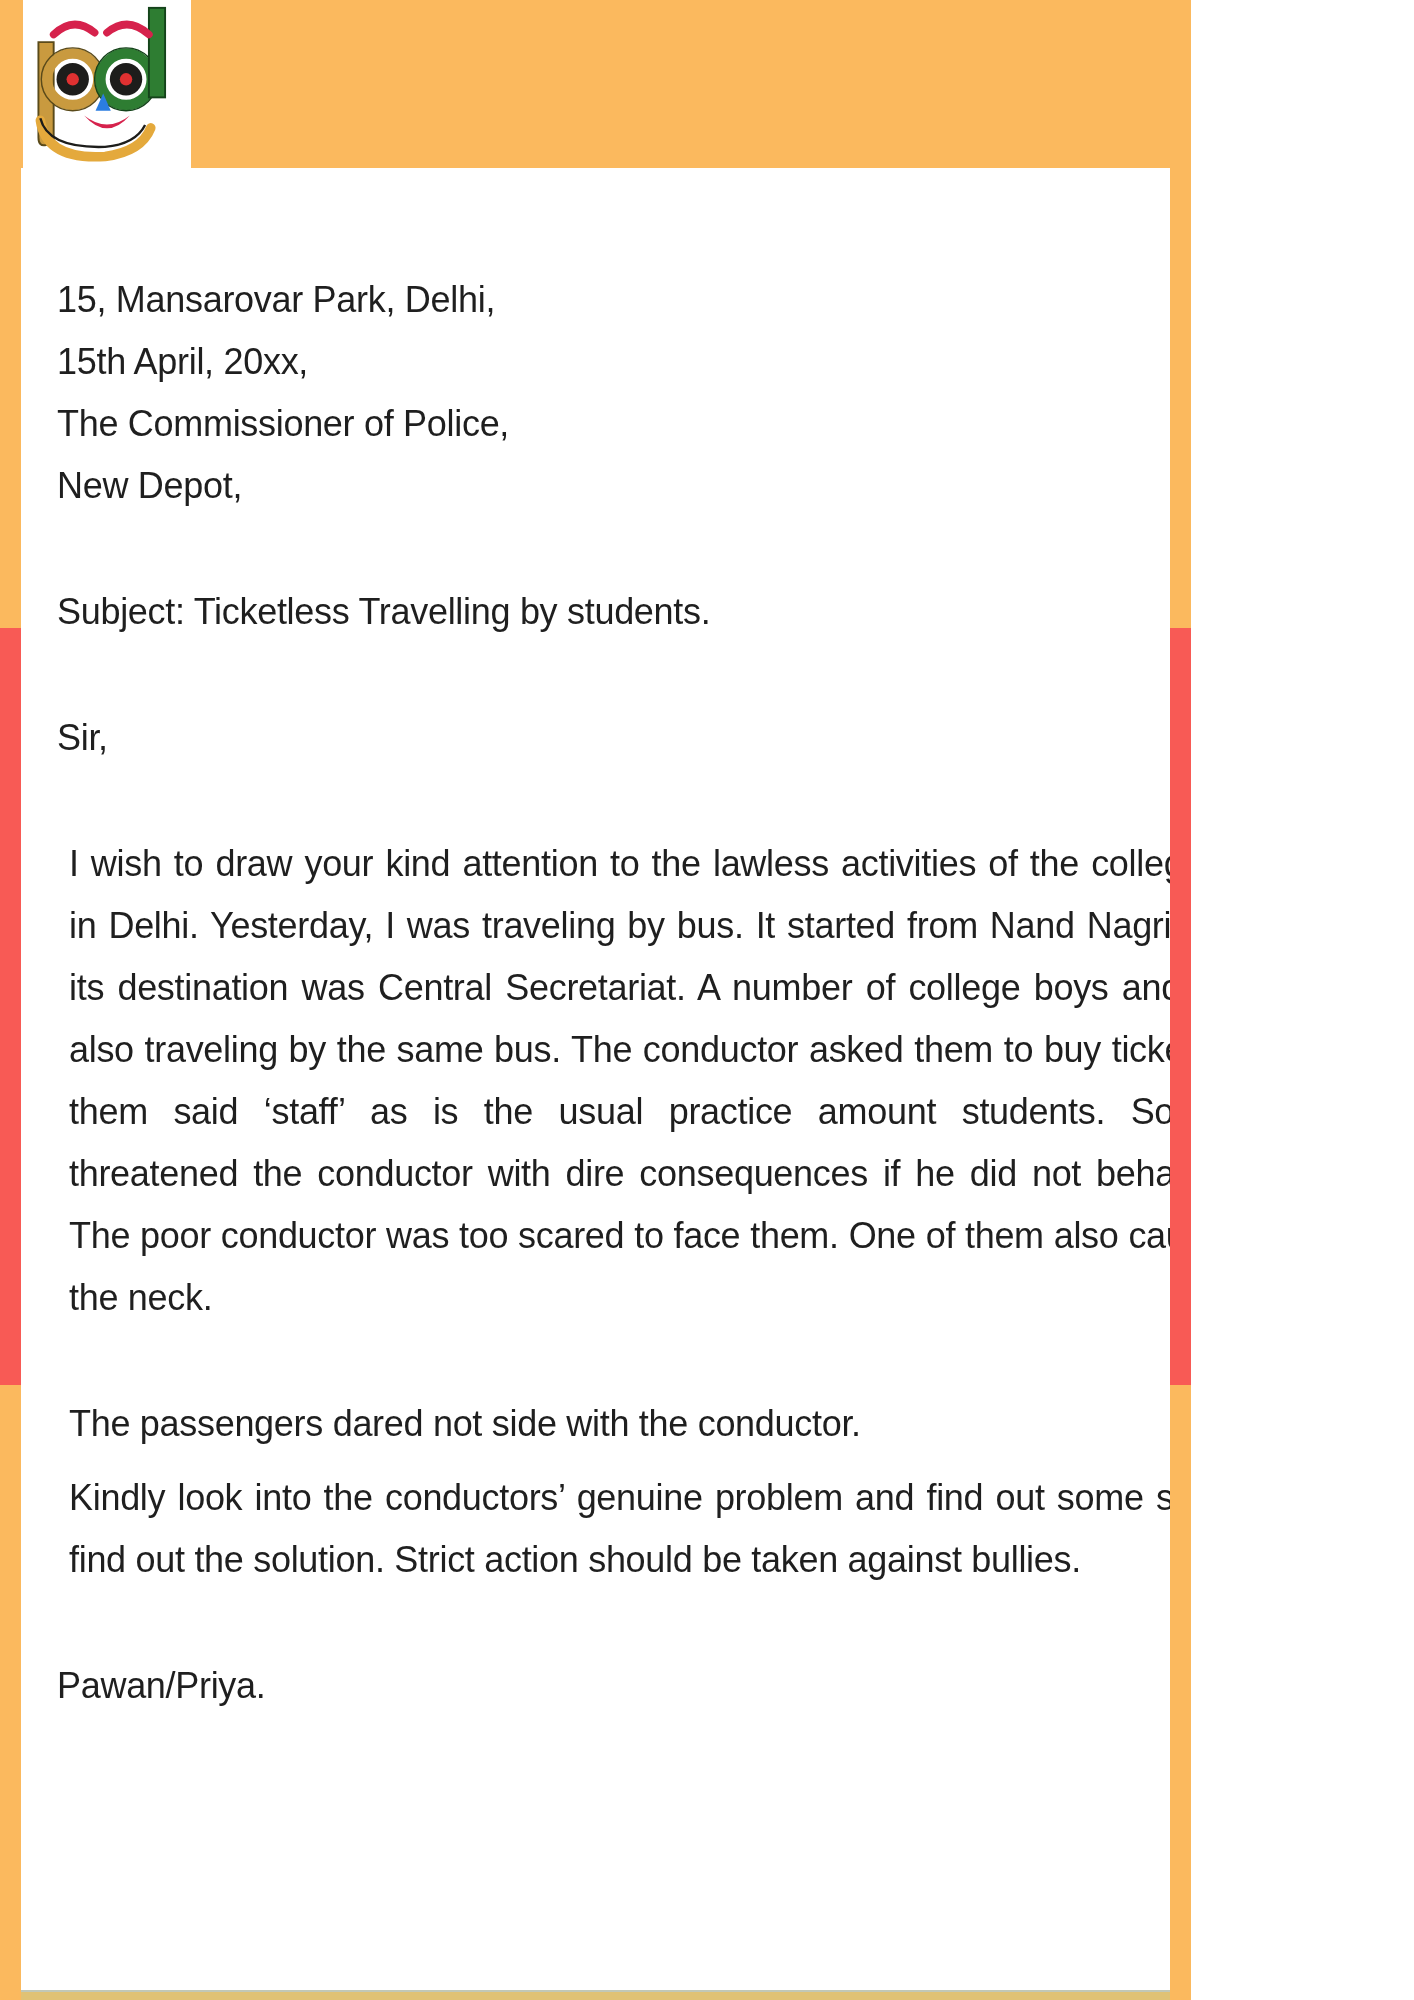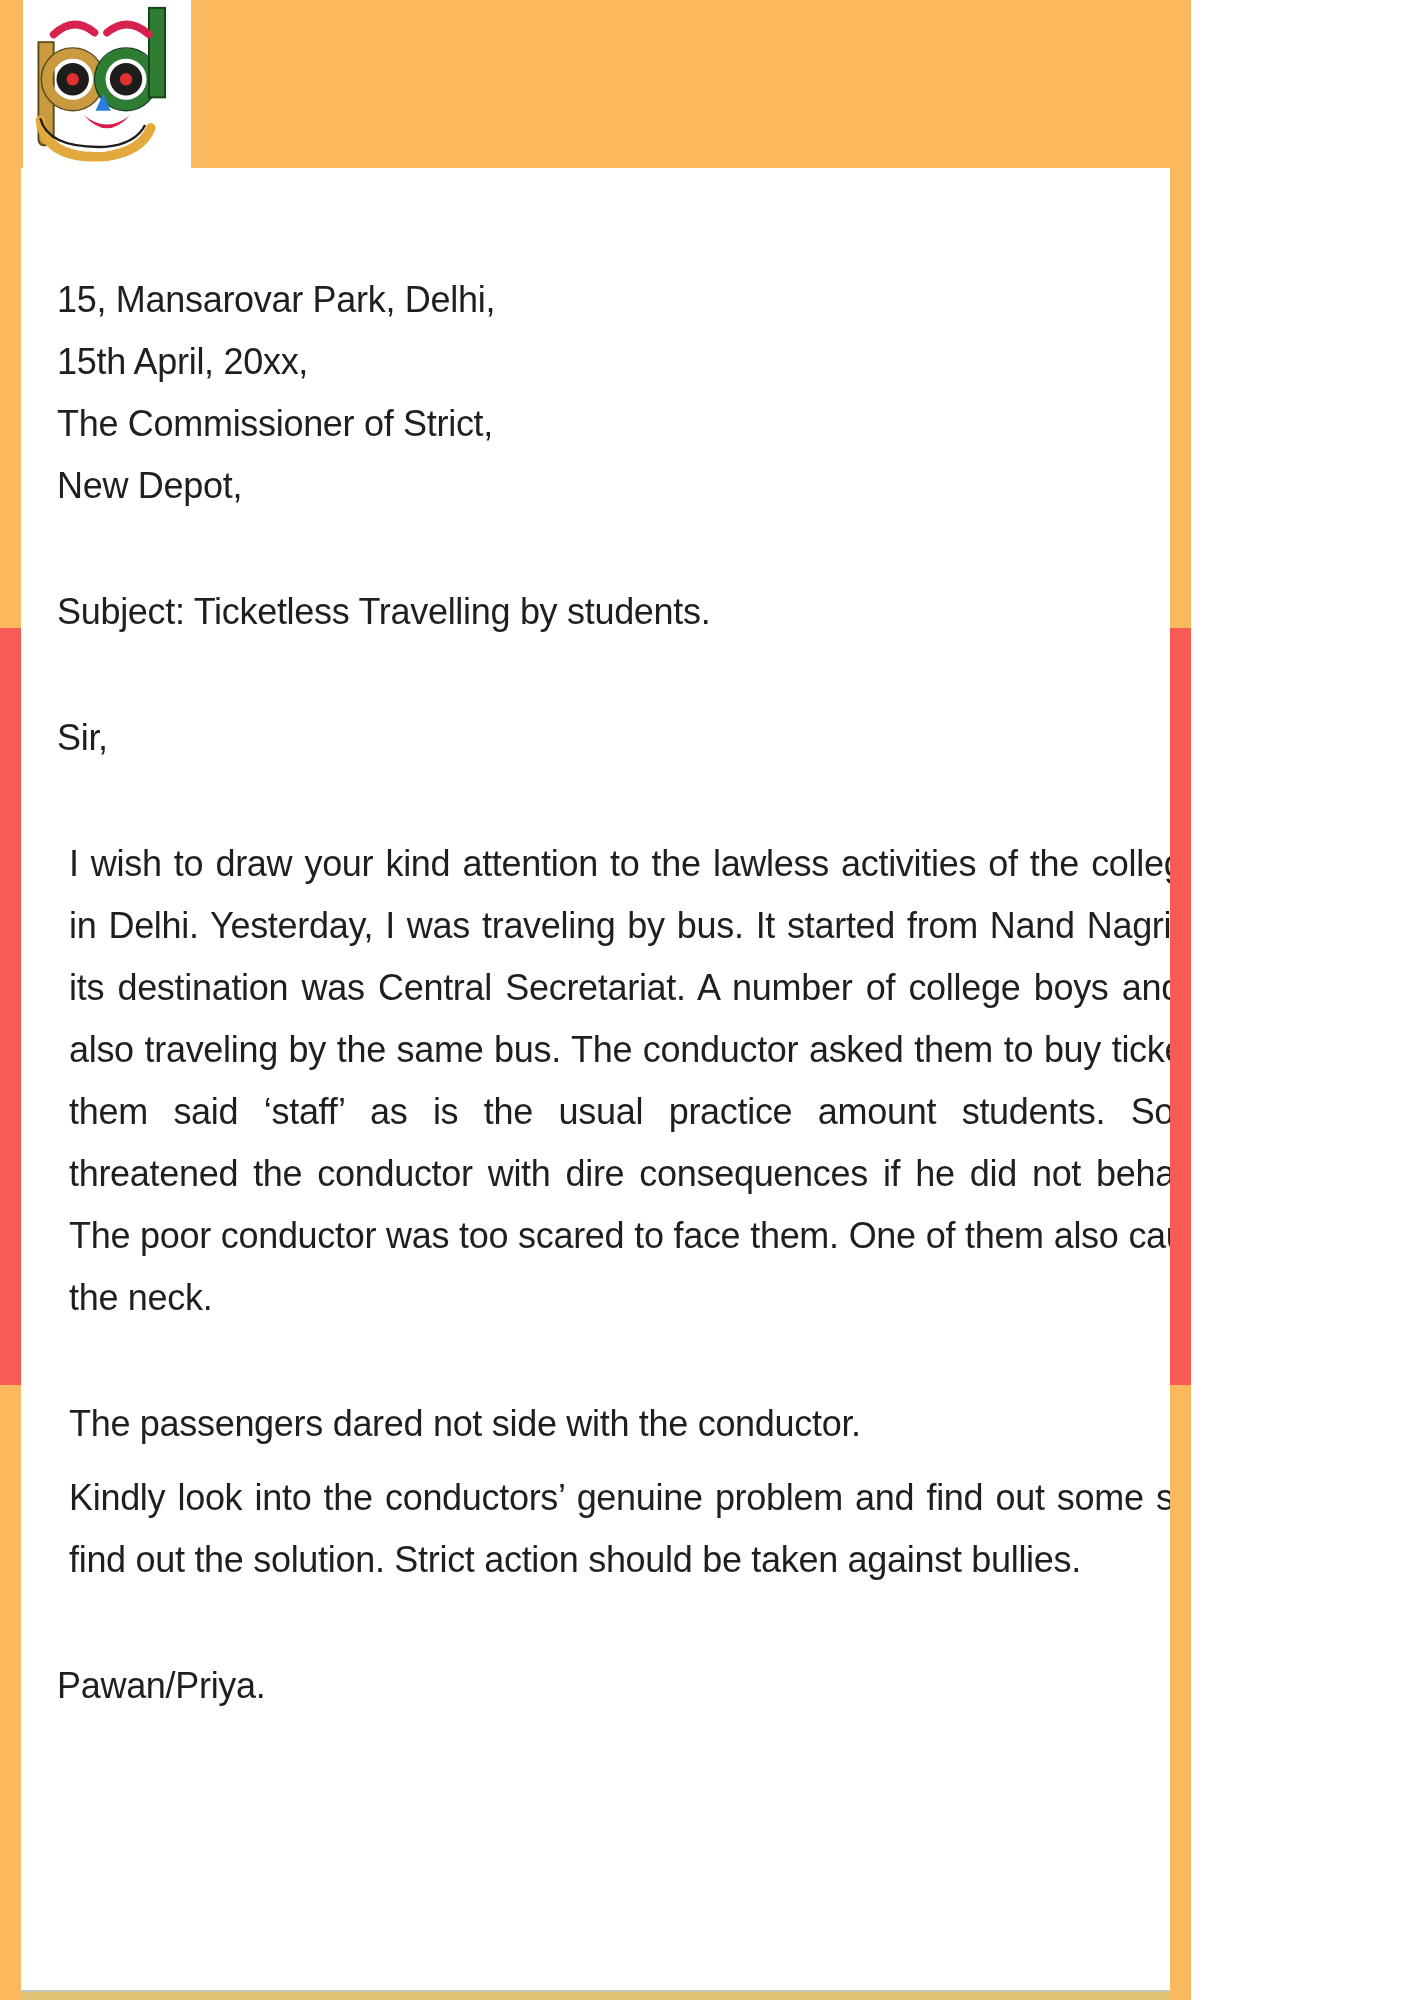--- a/index.html
+++ b/index.html
@@ -101,21 +101,21 @@
 
       <path d="M60 117 Q84 136 108 117 Q84 144 60 117 Z" fill="#D6224C"></path>
     </svg>
   </div>
 
   <div class="letter-body">
 
     <div class="block">
       <div>15, Mansarovar Park, Delhi,</div>
       <div>15th April, 20xx,</div>
-      <div>The Commissioner of Strict,</div>
+      <div>The Commissioner of Police,</div>
       <div>New Depot,</div>
     </div>
 
     <div class="block">Subject: Ticketless Travelling by students.</div>
 
     <div class="block">Sir,</div>
 
     <p class="block justify">I wish to draw your kind attention to the lawless activities of the college students in Delhi. Yesterday, I was traveling by bus. It started from Nand Nagri Depot and its destination was Central Secretariat. A number of college boys and girls were also traveling by the same bus. The conductor asked them to buy tickets. Most of them said ‘staff’ as is the usual practice amount students. Some bullies threatened the conductor with dire consequences if he did not behave himself. The poor conductor was too scared to face them. One of them also caught him by the neck.</p>
 
     <div class="block">

